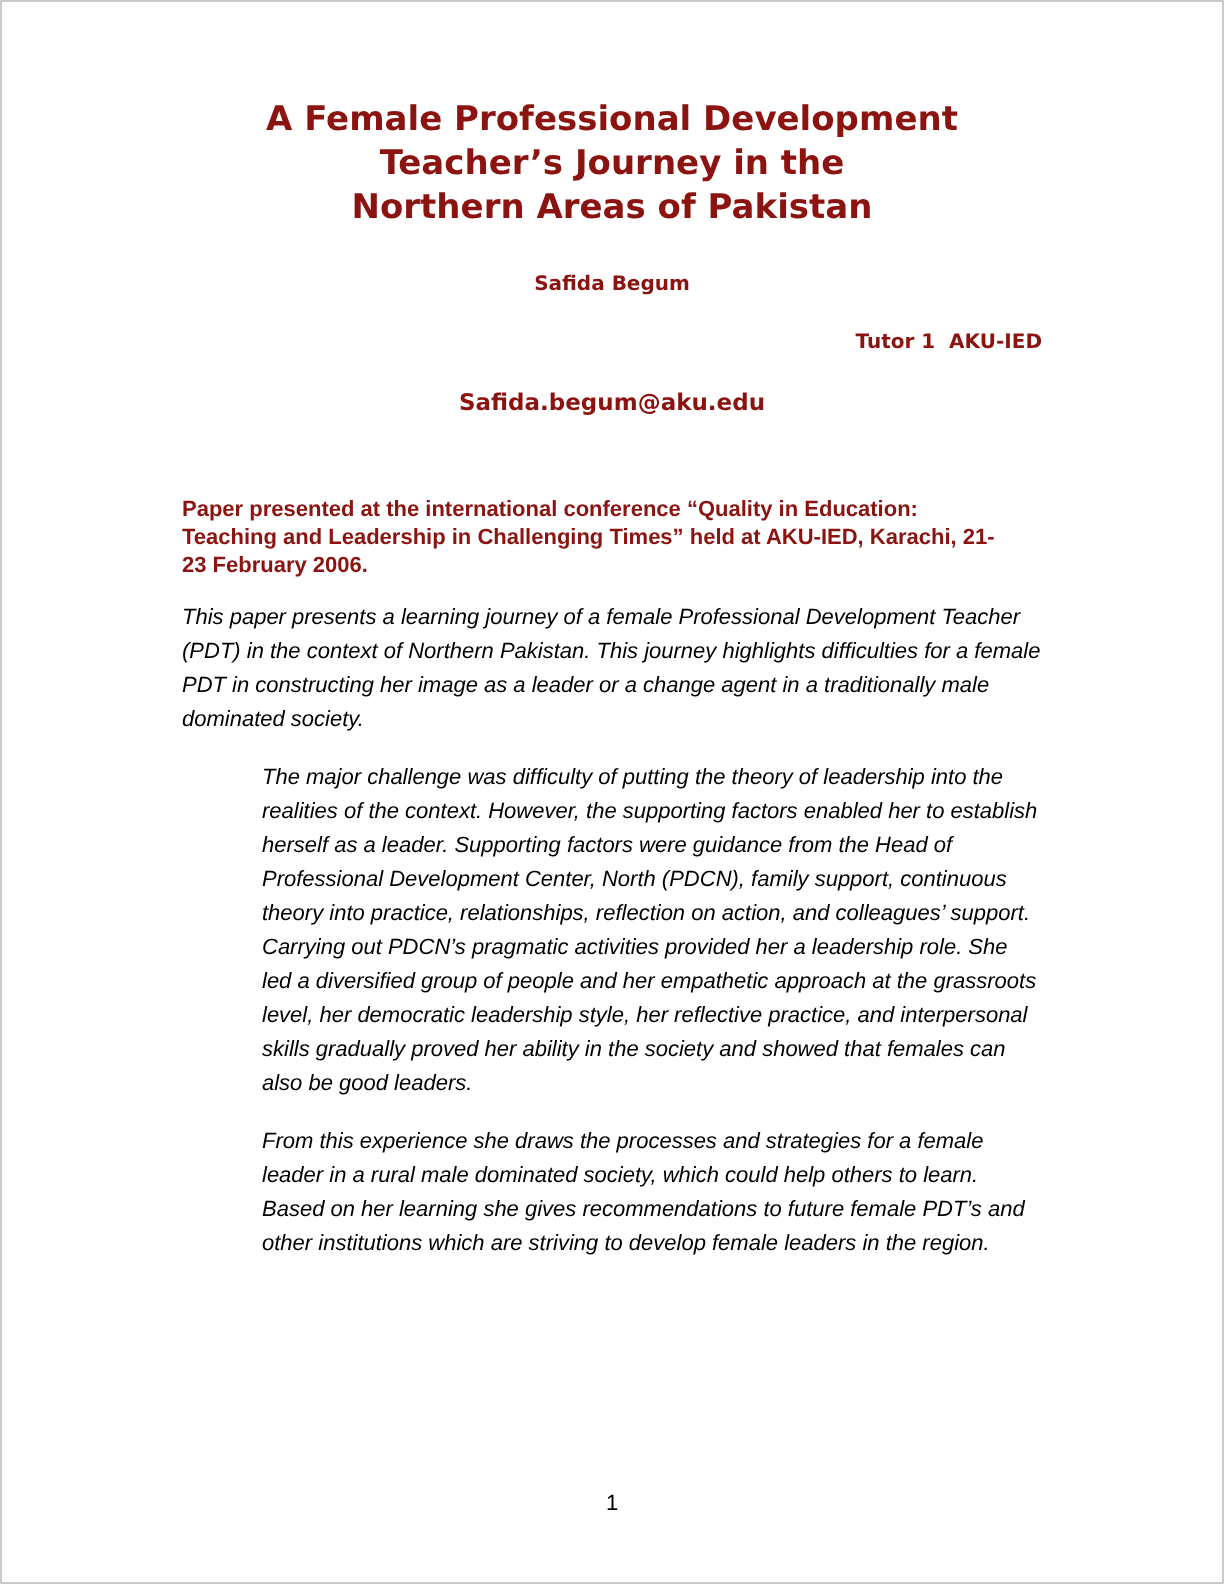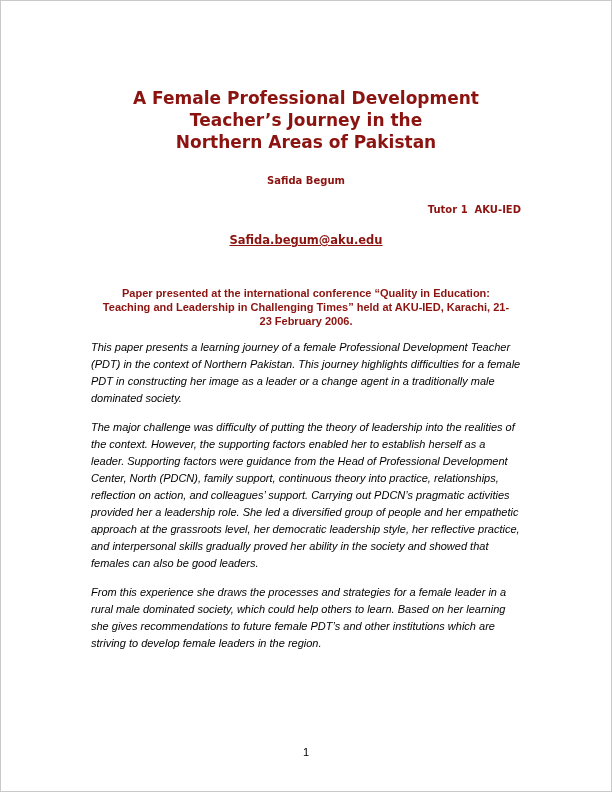--- a/index.html
+++ b/index.html
@@ -9,21 +9,21 @@
   }
   * { margin: 0; padding: 0; box-sizing: border-box; }
   html, body { background: #888; }
   .page {
     position: relative;
     width: 612px;
     height: 792px;
     margin: 0 auto;
     background: var(--paper, #fff);
     border: 1px solid #c9c9c9;
-    padding: 86px 90px 0 90px;
+    padding: 48px 90px 0 90px;
     overflow: hidden;
   }
   .title {
     font-family: "DejaVu Sans", sans-serif;
     font-weight: bold;
     font-size: 17px;
     line-height: 22px;
     color: var(--accent, #8B1310);
     text-align: center;
     white-space: pre-line;
@@ -39,52 +39,51 @@
   }
   .author { margin-top: 21px; }
   .affiliation { margin-top: 15px; text-align: right; }
   .email-row { margin-top: 13px; text-align: center; }
   .email-link {
     font-family: "DejaVu Sans", sans-serif;
     font-weight: bold;
     font-size: 11.5px;
     line-height: 14px;
     color: var(--accent, #8B1310);
-    text-decoration: underline;
     cursor: pointer;
   }
   .conference {
     margin-top: 38px;
     font-family: "Liberation Sans", sans-serif;
     font-weight: bold;
     font-size: 11px;
     line-height: 14px;
     color: var(--accent, #8B1310);
-    text-align: center;
+    text-align: left;
     white-space: pre-line;
   }
   .abstract-heading {
     margin-top: 36px;
     font-family: "DejaVu Sans", sans-serif;
     font-weight: bold;
     font-size: 11.5px;
     line-height: 14px;
     color: var(--text, #000);
     text-align: center;
   }
   .para {
     font-family: "Liberation Sans", sans-serif;
     font-size: 11px;
     line-height: 17px;
     color: var(--text, #000);
     text-align: left;
     font-style: italic;
   }
   .para-1 { margin-top: 11px; }
-  .para-2, .para-3 { margin-top: 12px; }
+  .para-2, .para-3 { margin-top: 12px; margin-left: 40px; }
   .page-number {
     position: absolute;
     left: 0;
     right: 0;
     bottom: 33px;
     text-align: center;
     font-family: "Liberation Sans", sans-serif;
     font-size: 11px;
     color: var(--text, #000);
   }

